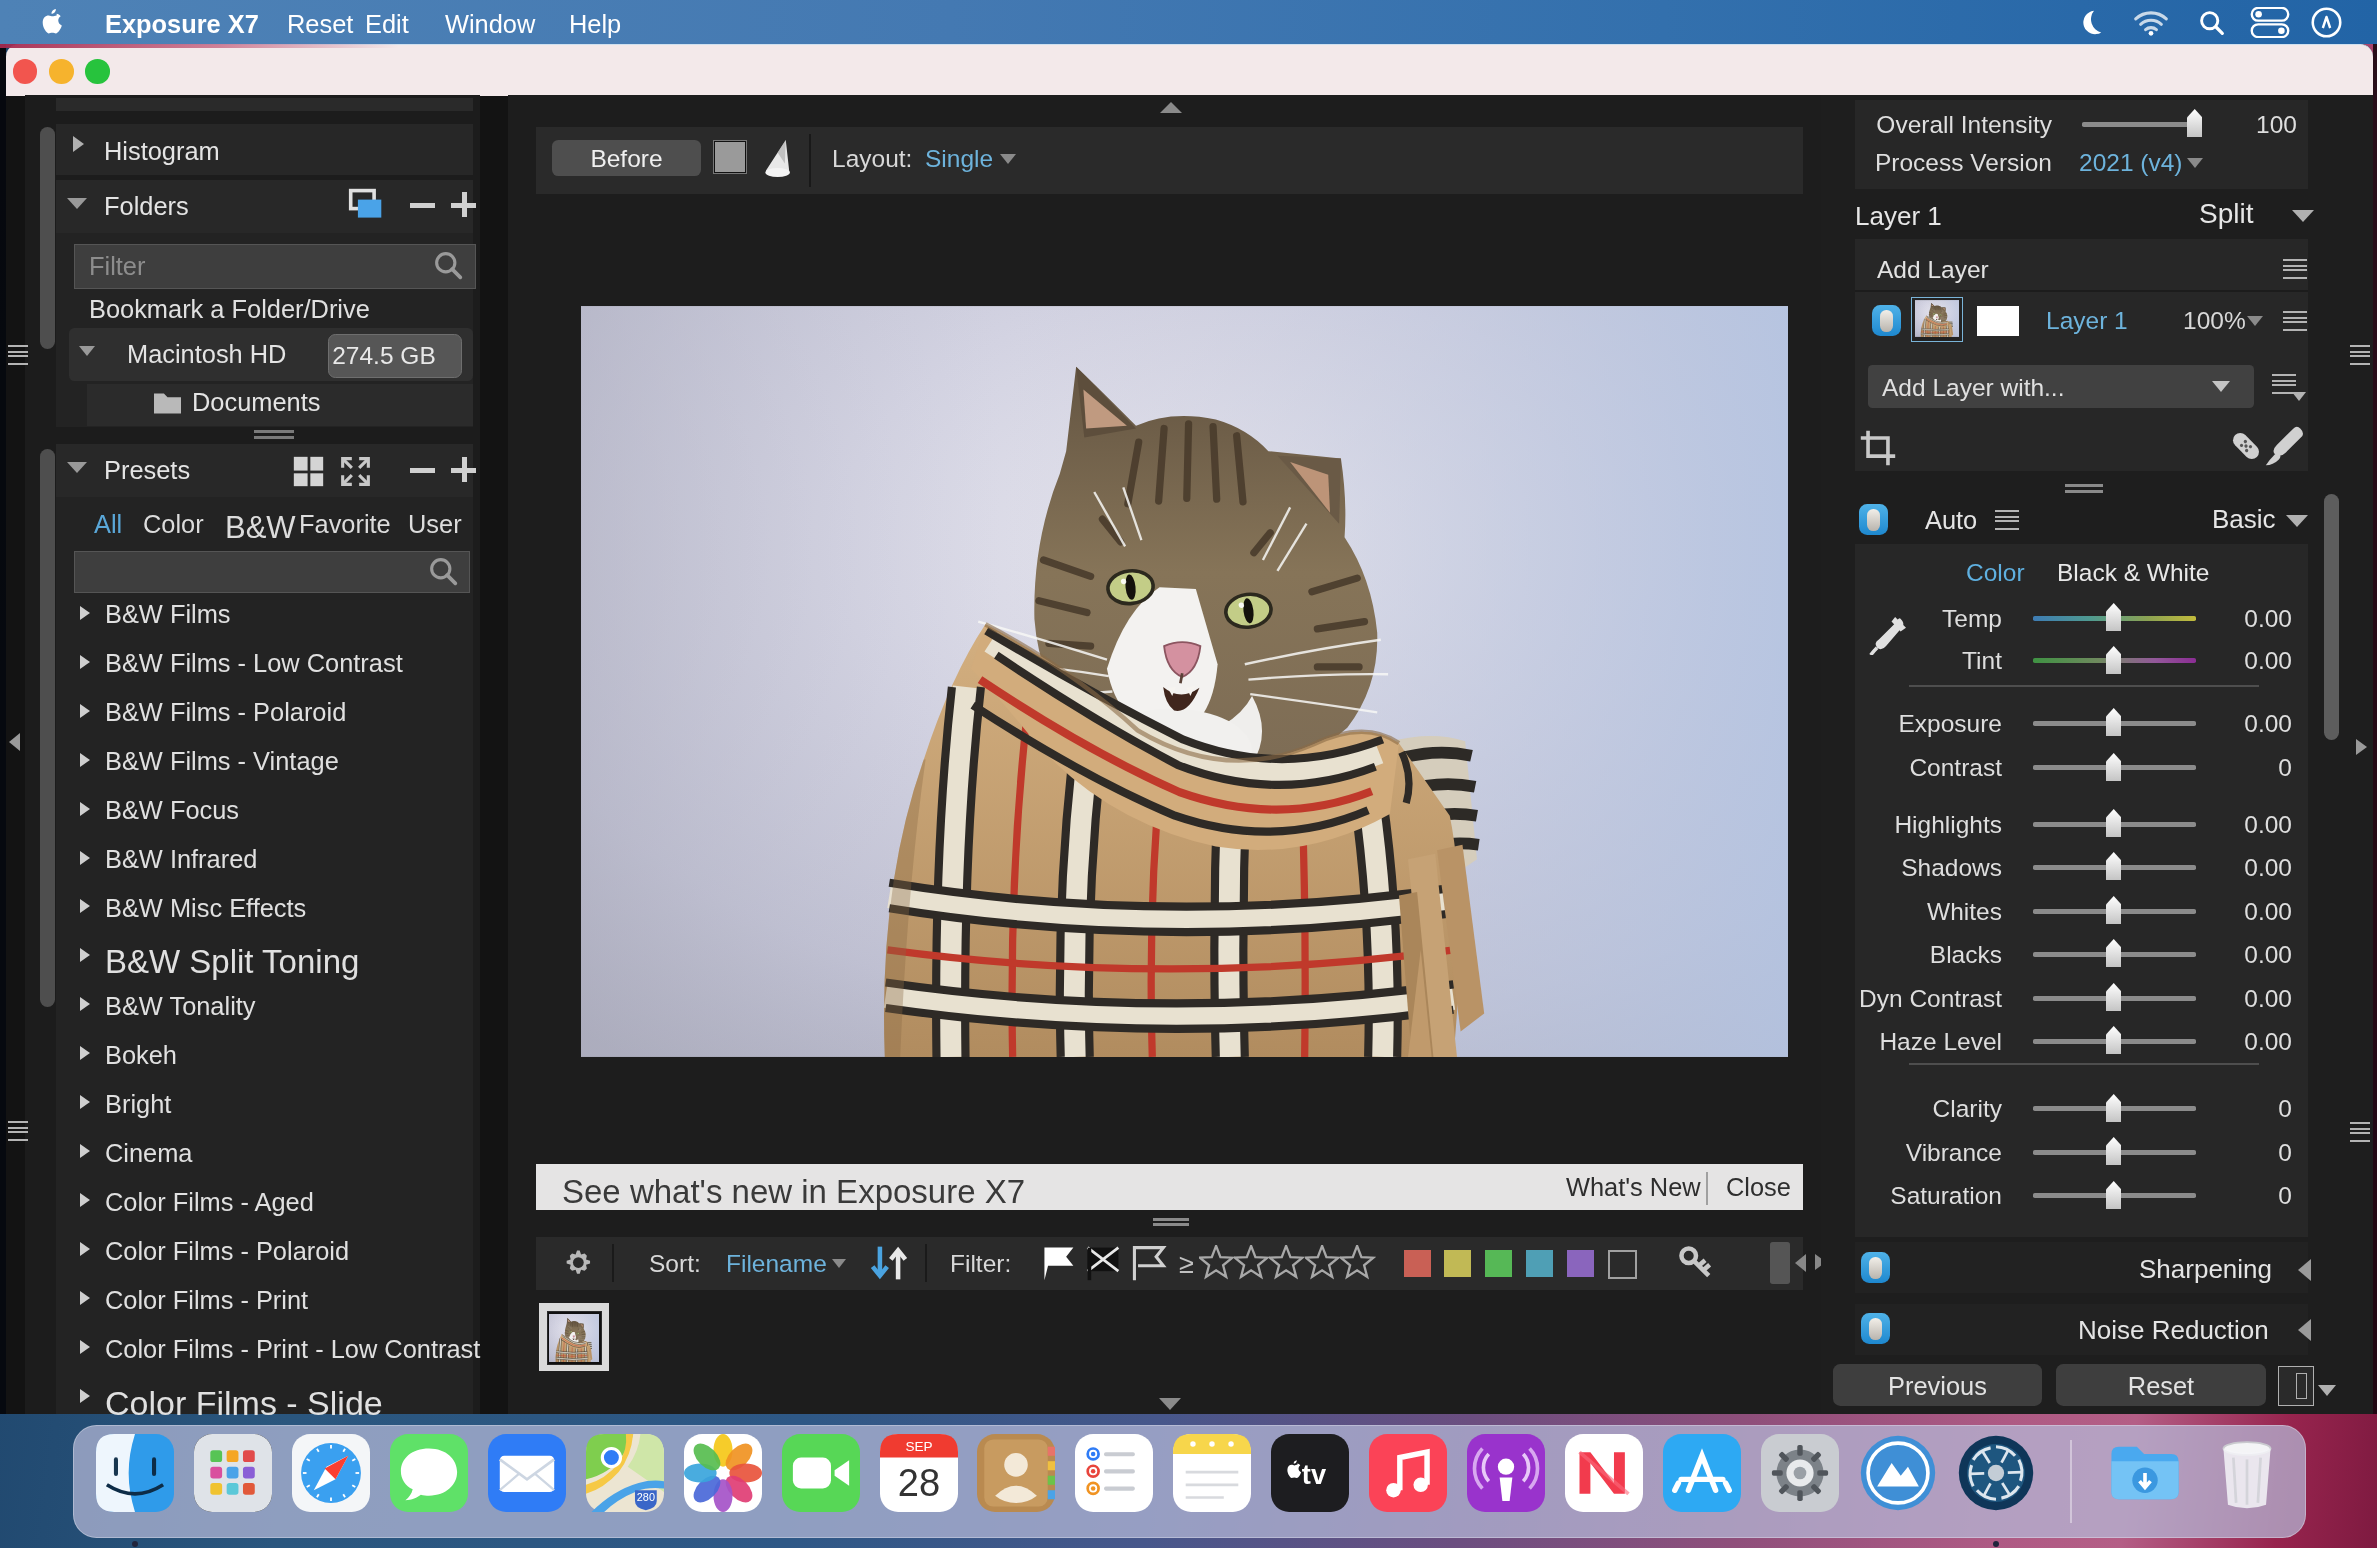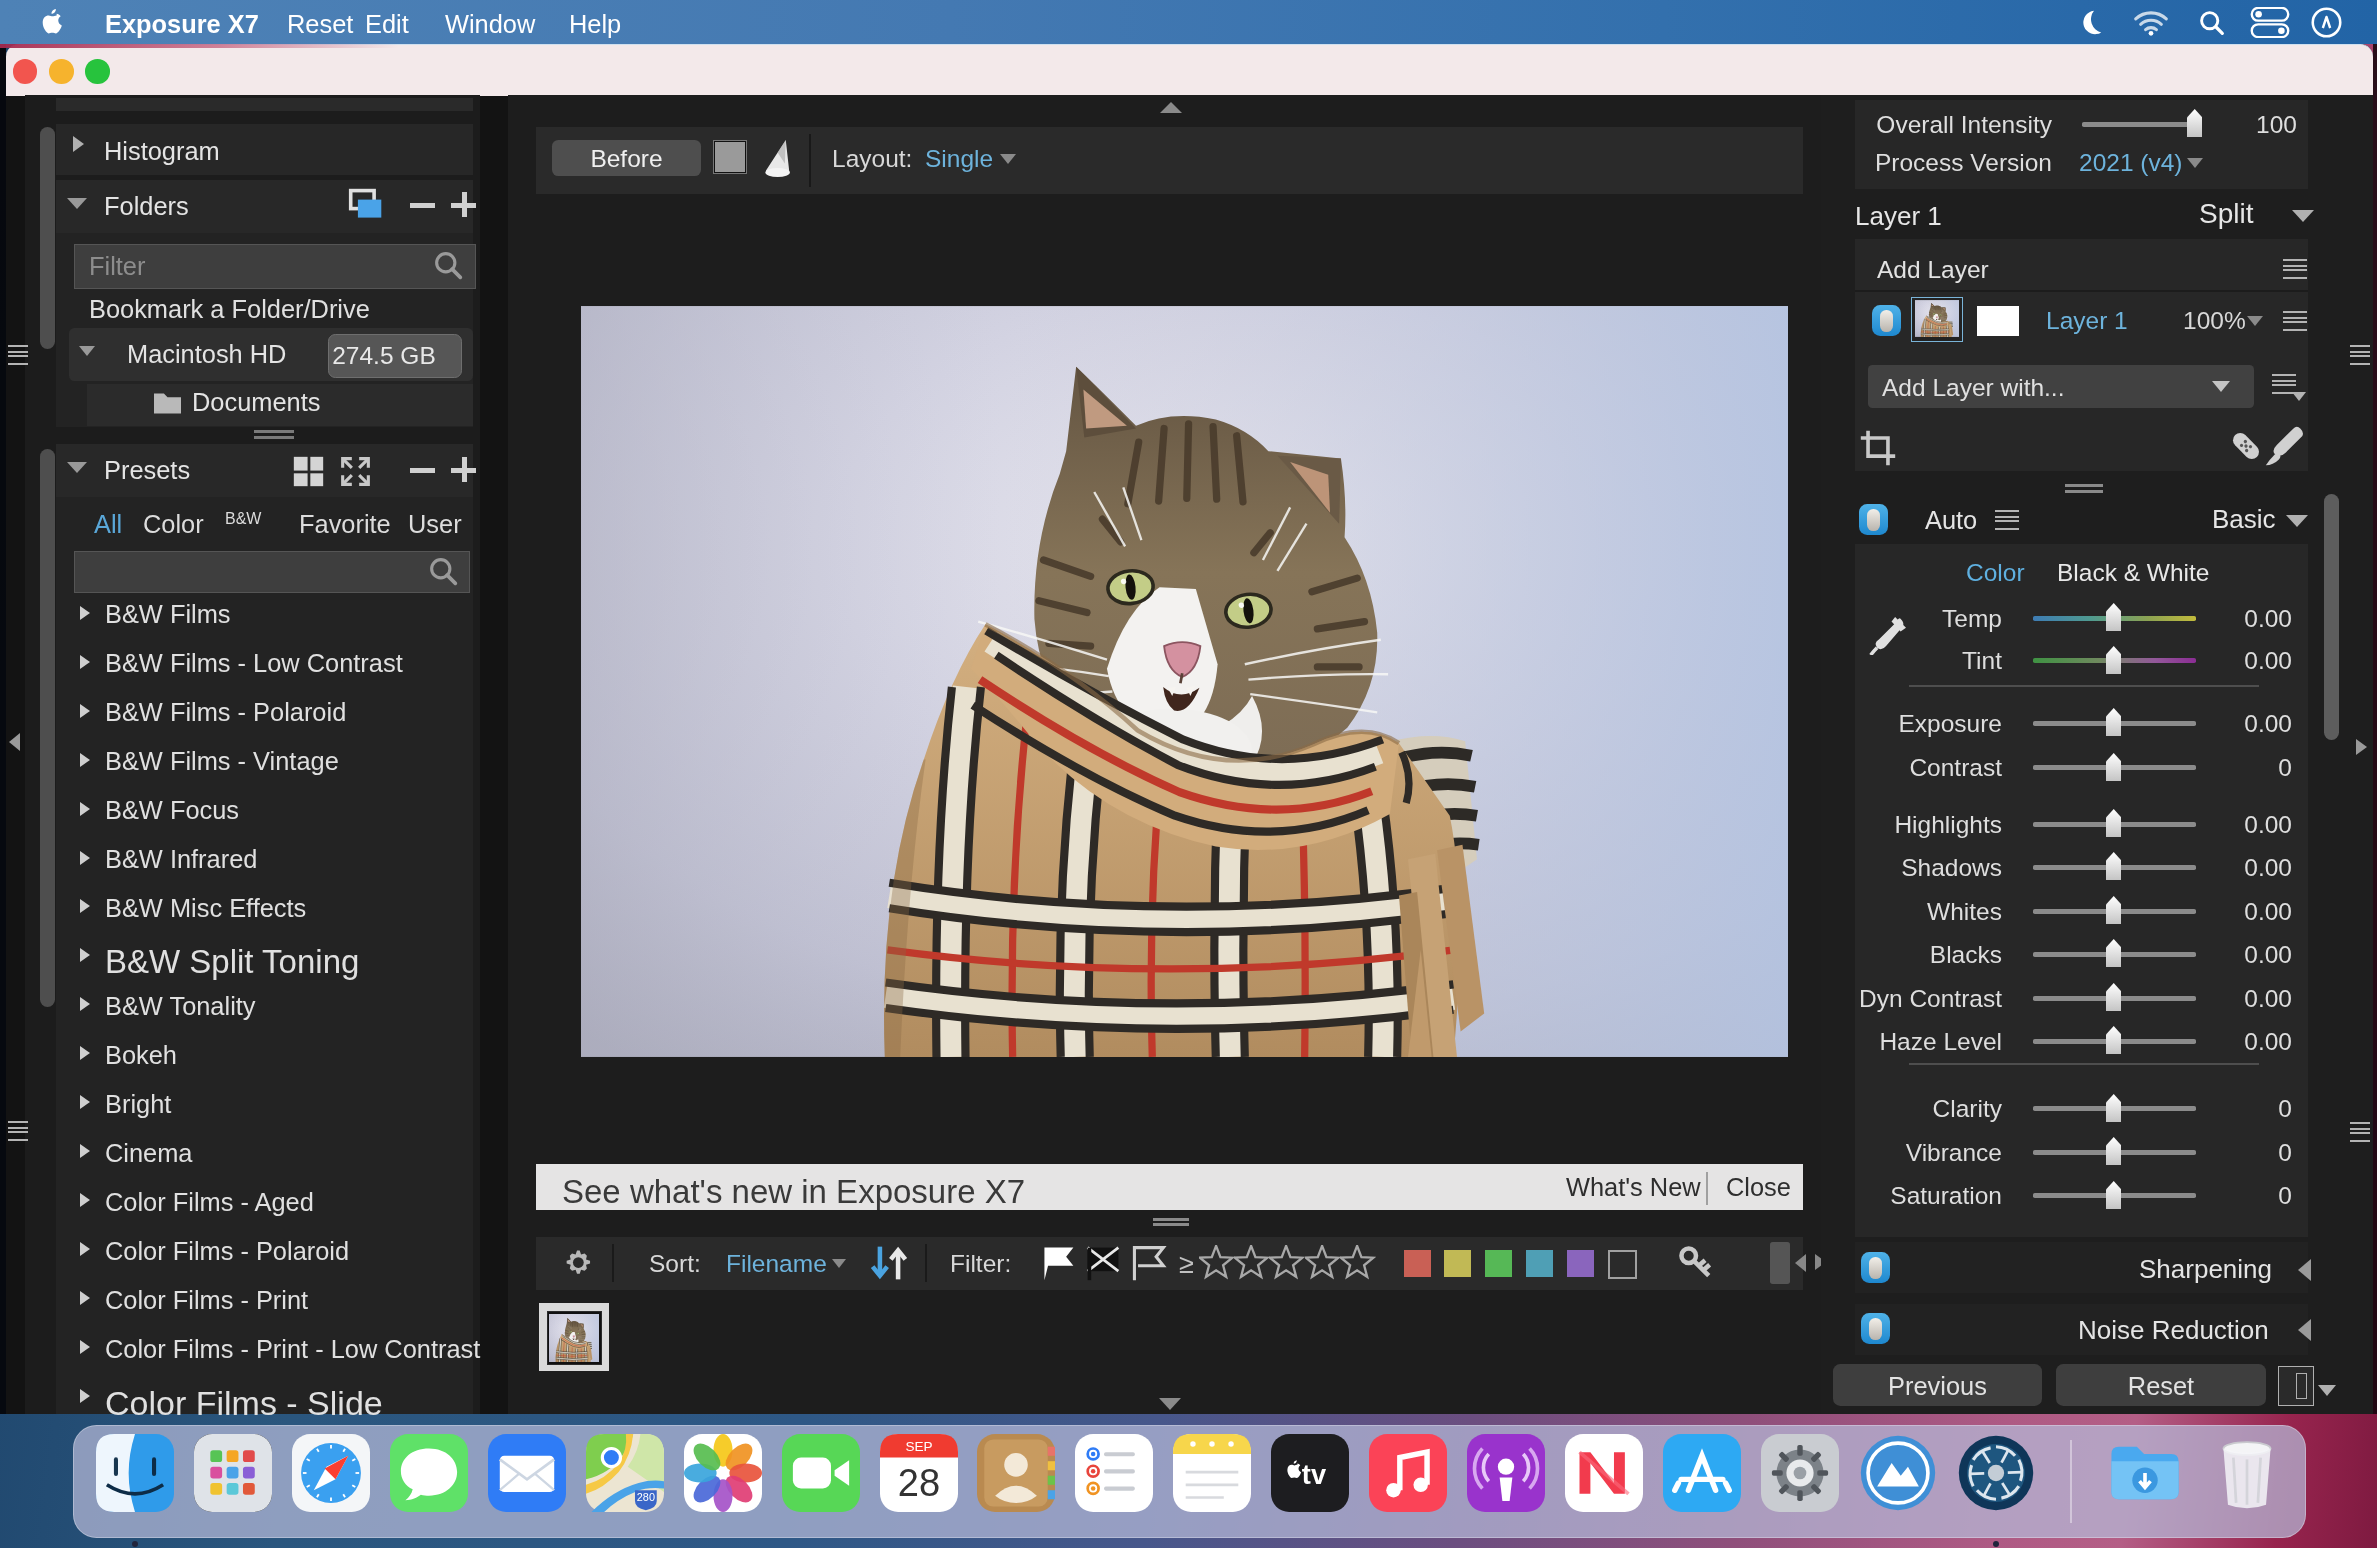--- a/index.html
+++ b/index.html
@@ -137,21 +137,21 @@
         <path d="M14 4 H4 V14 M22 4 H32 V14 M14 32 H4 V22 M22 32 H32 V22"></path>
         <path d="M5 5 L14 14 M31 5 L22 14 M5 31 L14 22 M31 31 L22 22"></path>
       </g>
     </svg>
 <div class="abs" style="left:410px;top:468px;width:25.4px;height:4.5px;background:#d0d0d0"></div>
 <div class="abs" style="left:451px;top:468px;width:25.4px;height:4.5px;background:#d0d0d0"></div>
 <div class="abs" style="left:462px;top:457px;width:4.5px;height:25.4px;background:#d0d0d0"></div>
 
 <div class="abs" style="left:94px;top:510px;font-size:25.4px;color:#5aa7d8">All</div>
 <div class="abs" style="left:143px;top:510px;font-size:25.4px;color:#dcdcdc">Color</div>
-<div class="abs" style="left:225px;top:510px;font-size:16px;color:#dcdcdc">B&amp;W</div>
+<div class="abs" style="left:225px;top:510px;font-size:31px;color:#dcdcdc">B&amp;W</div>
 <div class="abs" style="left:299px;top:510px;font-size:25.4px;color:#dcdcdc">Favorite</div>
 <div class="abs" style="left:408px;top:510px;font-size:25.4px;color:#dcdcdc">User</div>
 
 <div class="abs" style="left:74px;top:551px;width:394px;height:40px;background:#3e3e3e;border:0.9px solid #555"></div>
 <svg class="abs" style="left:428px;top:556px" width="31" height="31" viewBox="0 0 34 34">
       <circle cx="14" cy="14" r="10" fill="none" stroke="#9a9a9a" stroke-width="3.4"></circle>
       <line x1="21" y1="21" x2="30" y2="30" stroke="#9a9a9a" stroke-width="4" stroke-linecap="round"></line>
     </svg>
 <div class="abs tri-r" style="left:80px;top:606px;border-top-width:7.3px;border-bottom-width:7.3px;border-left-width:10px;border-left-color:#cfcfcf"></div>
 <div class="abs" style="left:105px;top:600px;font-size:25.4px;color:#e0e0e0">B&amp;W Films</div>

